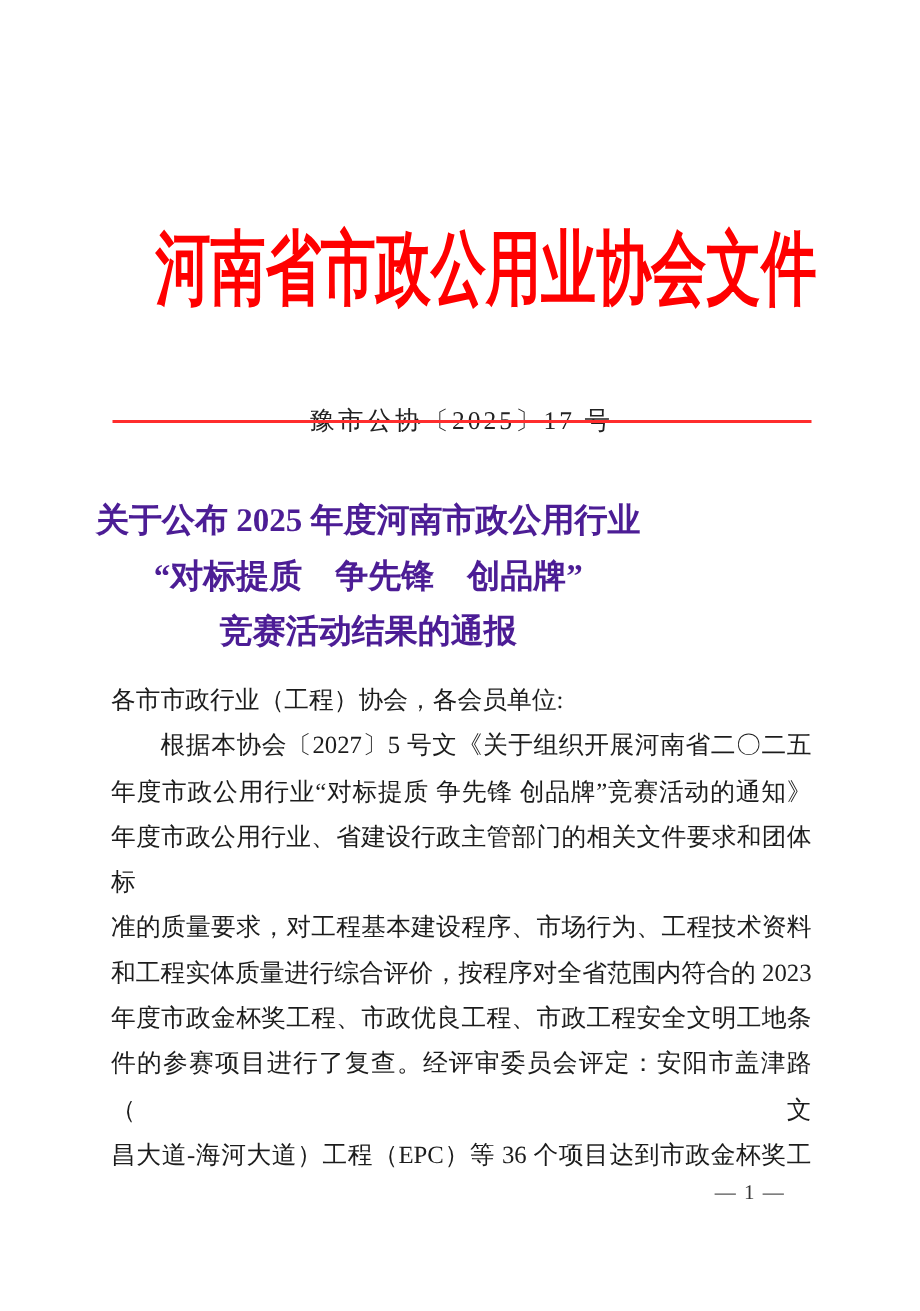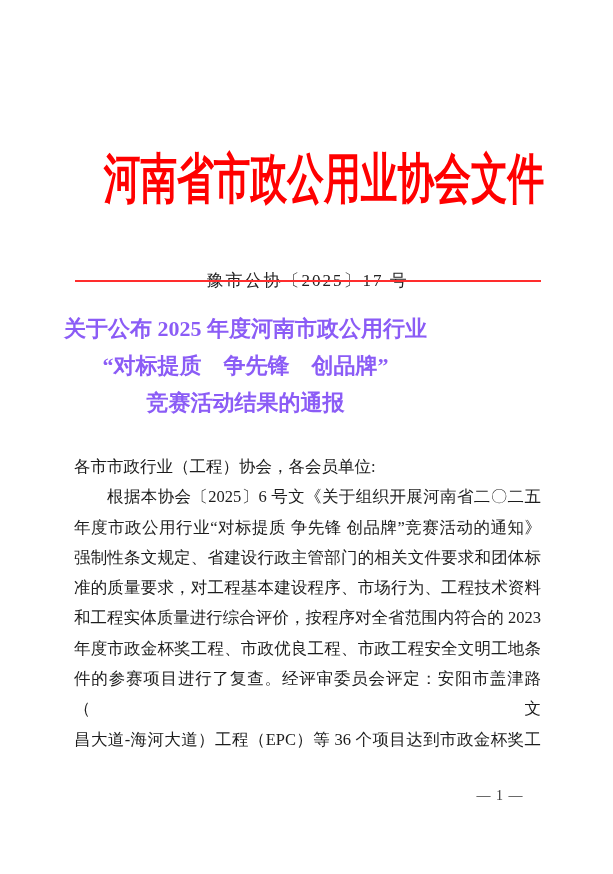--- a/index.html
+++ b/index.html
@@ -44,28 +44,28 @@
   .red-rule {
     position: absolute;
     top: 280px;
     left: 75px;
     width: 466px;
     height: 2px;
     background: #ff2d2d;
   }
   .doc-title {
     position: absolute;
-    top: 310px;
+    top: 328px;
     left: 0;
     width: 491px;
     text-align: center;
     font-weight: bold;
     font-size: 22px;
     line-height: 37px;
-    color: #8b5cf6;
+    color: #4c1d95;
   }
   .body-block {
     position: absolute;
     top: 452px;
     left: 74px;
     width: 467px;
     font-size: 16.5px;
     line-height: 30.3px;
     color: #1c1c1c;
   }
@@ -97,23 +97,23 @@
   <div class="red-rule"></div>
 
   <div class="doc-title">
     <div>关于公布 2025 年度河南市政公用行业</div>
     <div>“对标提质　争先锋　创品牌”</div>
     <div>竞赛活动结果的通报</div>
   </div>
 
   <div class="body-block">
     <div class="line">各市市政行业（工程）协会，各会员单位:</div>
-    <div class="line jfy indent">根据本协会〔2025〕6 号文《关于组织开展河南省二〇二五</div>
+    <div class="line jfy indent">根据本协会〔2027〕5 号文《关于组织开展河南省二〇二五</div>
     <div class="line jfy">年度市政公用行业“对标提质 争先锋 创品牌”竞赛活动的通知》</div>
-    <div class="line jfy">强制性条文规定、省建设行政主管部门的相关文件要求和团体标</div>
+    <div class="line jfy">年度市政公用行业、省建设行政主管部门的相关文件要求和团体标</div>
     <div class="line jfy">准的质量要求，对工程基本建设程序、市场行为、工程技术资料</div>
     <div class="line jfy">和工程实体质量进行综合评价，按程序对全省范围内符合的 2023</div>
     <div class="line jfy">年度市政金杯奖工程、市政优良工程、市政工程安全文明工地条</div>
     <div class="line jfy">件的参赛项目进行了复查。经评审委员会评定：安阳市盖津路（文</div>
     <div class="line jfy">昌大道-海河大道）工程（EPC）等 36 个项目达到市政金杯奖工</div>
   </div>
 
   <div class="page-number">— 1 —</div>
 
 </div>

